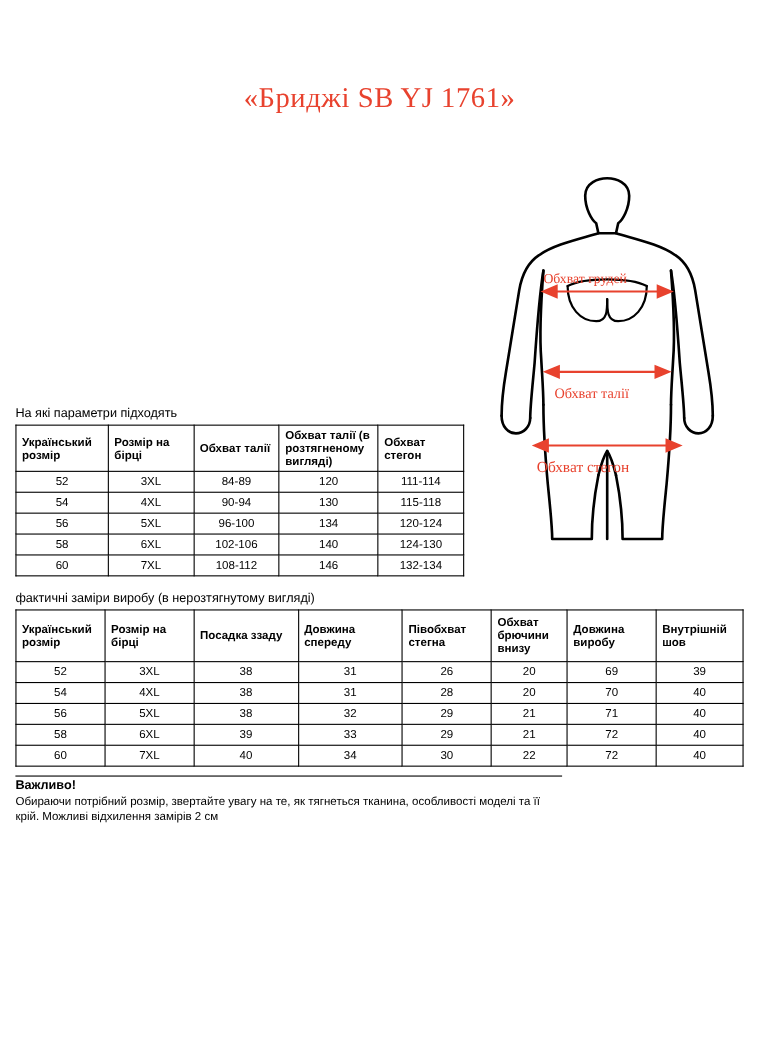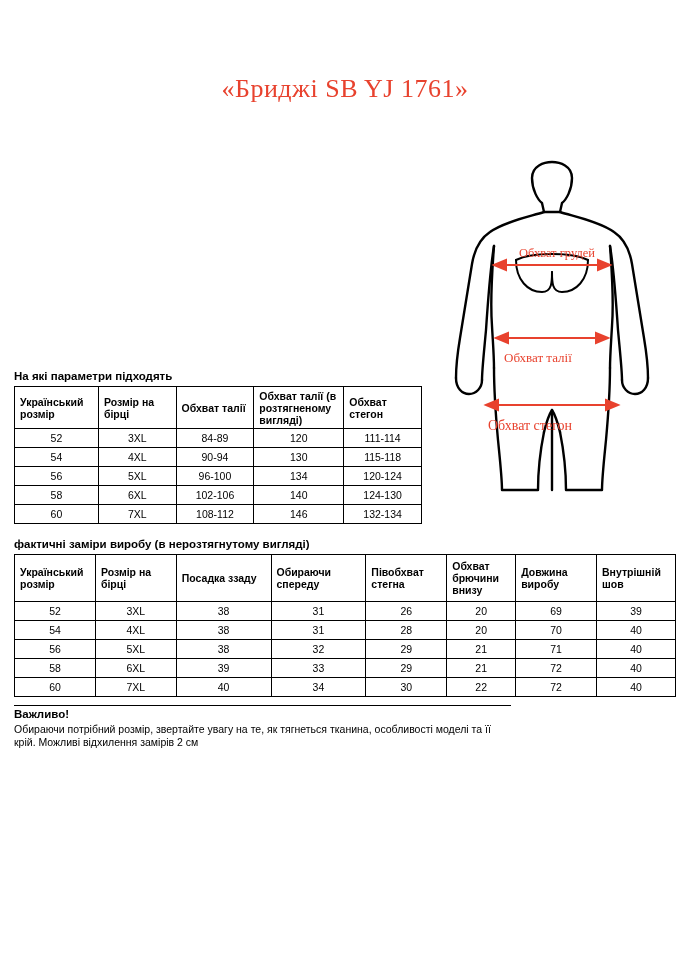--- a/index.html
+++ b/index.html
@@ -52,29 +52,29 @@
     height: 390px;
   }
   .figure-wrap svg { display: block; }
   .meas-label {
     position: absolute;
     font-family: "Liberation Serif", serif;
     color: #e8422e;
     font-size: 13px;
     white-space: nowrap;
   }
-  .lbl-chest { top: 86px; left: 62px; font-size: 12.5px; padding-left: 25px; }
+  .lbl-chest { top: 86px; left: 62px; font-size: 12.5px; }
   .lbl-waist { top: 190px; left: 72px; font-size: 13px; }
   .lbl-hips  { top: 258px; left: 56px; font-size: 14px; }
 
   
   .sec-head {
     position: absolute;
     font-size: 11.5px;
-    font-weight: bold;
+    font-weight: normal;
     color: #000;
   }
   #head-params { top: 370px; left: 14px; }
   #head-actual { top: 538px; left: 14px; }
 
   
   table {
     border-collapse: collapse;
     position: absolute;
     background: #fff;
@@ -257,21 +257,21 @@
   </table>
 
   <div class="sec-head" id="head-actual">фактичні заміри виробу (в нерозтягнутому вигляді)</div>
 
   <table id="table-actual">
     <tbody>
       <tr>
         <th>Український розмір</th>
         <th>Розмір на бірці</th>
         <th>Посадка ззаду</th>
-        <th>Обираючи спереду</th>
+        <th>Довжина спереду</th>
         <th>Півобхват стегна</th>
         <th>Обхват брючини внизу</th>
         <th>Довжина виробу</th>
         <th>Внутрішній шов</th>
       </tr>
       <tr>
         <td>52</td>
         <td>3XL</td>
         <td>38</td>
         <td>31</td>

